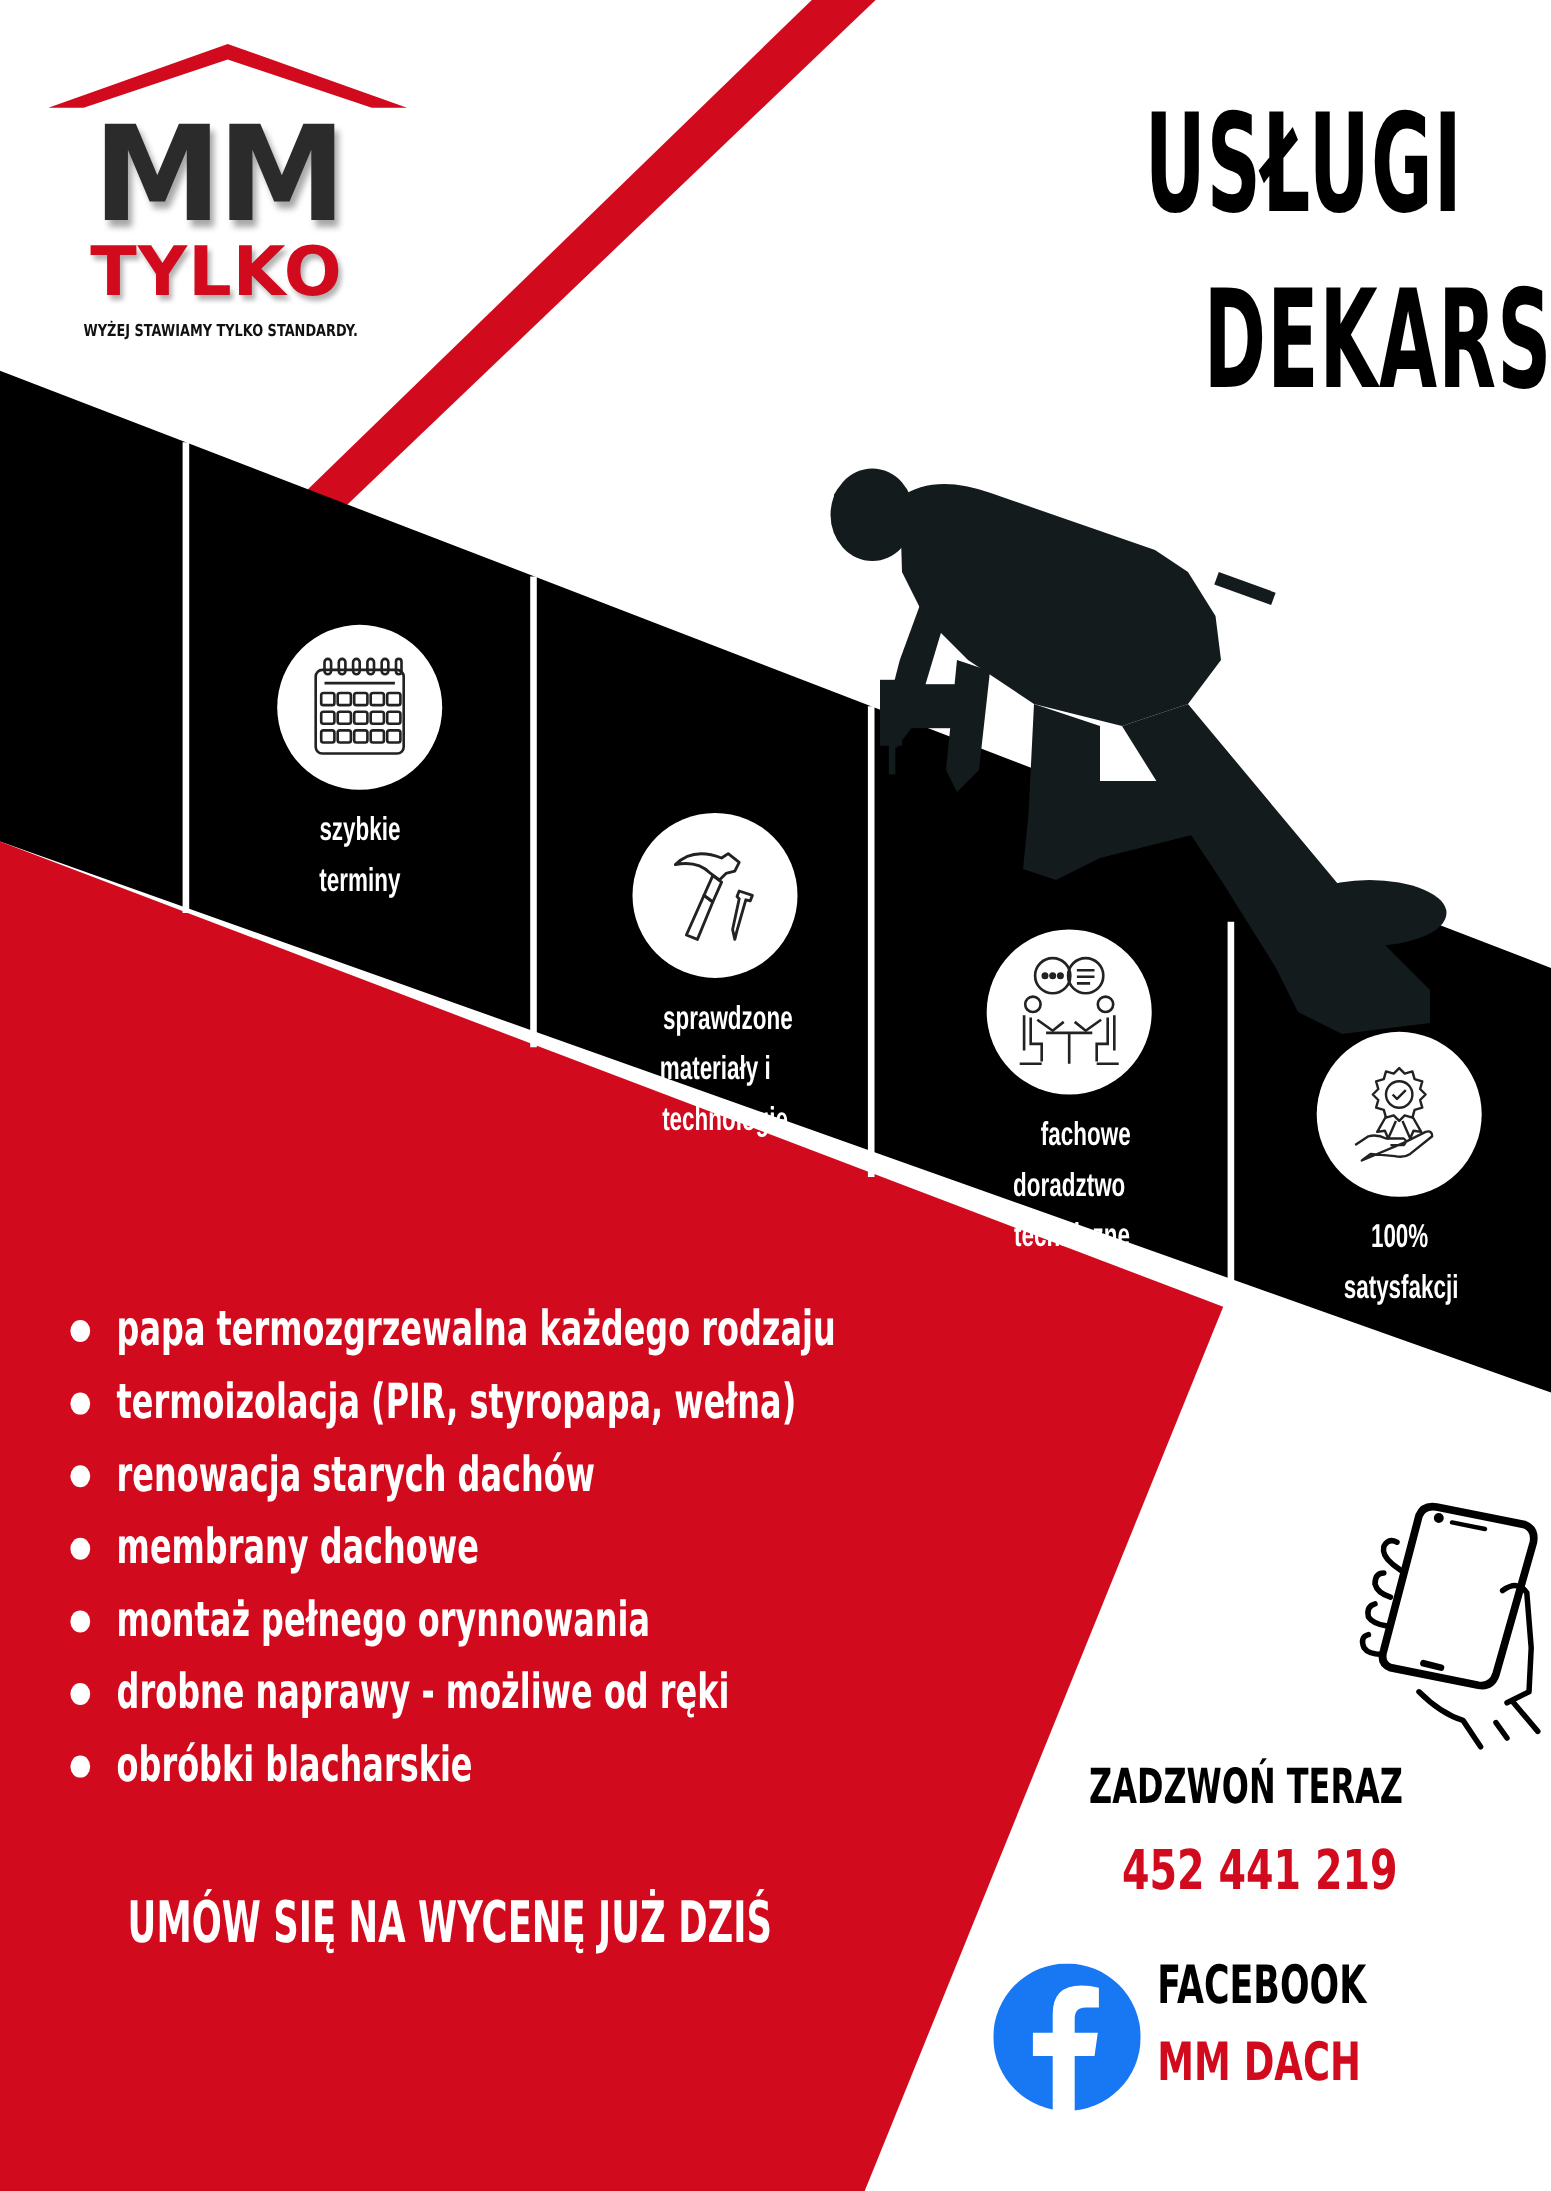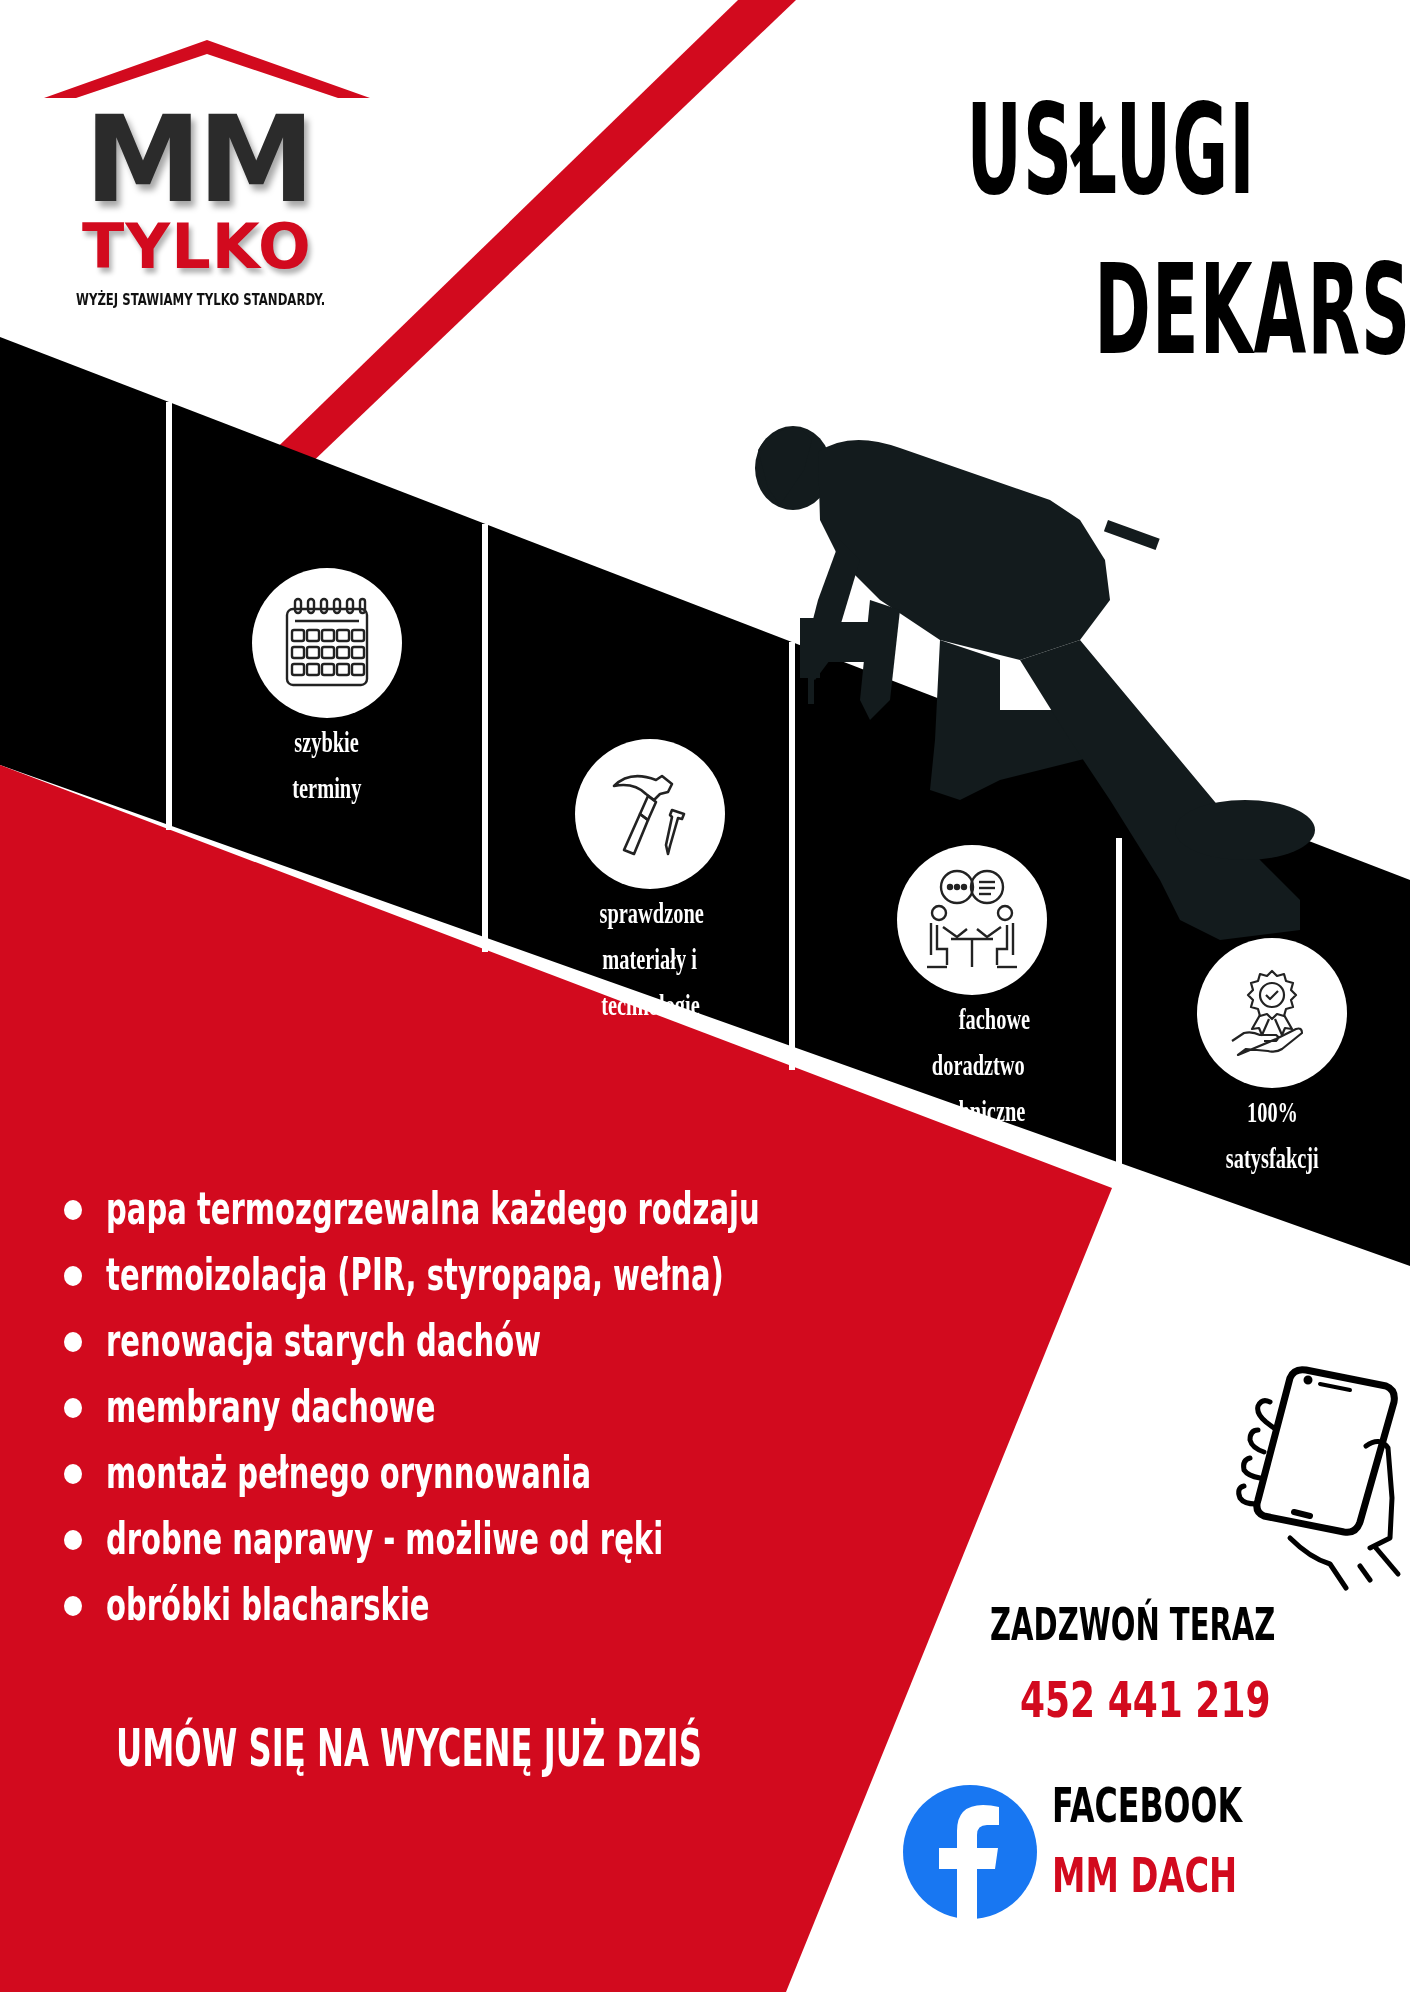--- a/index.html
+++ b/index.html
@@ -27,35 +27,35 @@
   }
   .logo-tag {
     position: absolute; left: 34px; top: 253px; white-space: nowrap;
     font-size: 15px; font-weight: 700; color: #111;
     transform: scaleX(0.78); transform-origin: left top;
     font-family: "DejaVu Sans", sans-serif;
   }
 
   
   .headline {
-    position: absolute; right: 80px; width: 600px; text-align: left;
+    position: absolute; right: 80px; width: 600px; text-align: right;
     font-family: "DejaVu Sans", sans-serif; font-weight: 900; color: #000;
   }
   .h1 { top: 88px; font-size: 124px; line-height: 124px; }
   .h2 { top: 248px; font-size: 124px; line-height: 124px; }
   .sq { display: inline-block; transform: scaleX(0.55); transform-origin: right center; white-space: nowrap; letter-spacing: 2px; }
 
   
   .feature { position: absolute; text-align: center; color: #fff; }
   .feature .circle {
     width: 150px; height: 150px; border-radius: 50%; background: #fff;
     margin: 0 auto; display: flex; align-items: center; justify-content: center;
   }
   .feature .label {
-    margin-top: 1px; font-family: Liberation Serif, serif; font-weight: 700;
+    margin-top: 14px; font-family: Liberation Sans, sans-serif; font-weight: 700;
     font-size: 30px; line-height: 46px; color: #fff;
   }
   .feature .label span { display: inline-block; transform: scaleX(0.68); white-space: nowrap; }
 
   
   .services { position: absolute; left: 62px; top: 1176px; list-style: none; margin: 0; padding: 0; }
   .services li {
     position: relative; height: 66px; line-height: 66px;
     color: #fff; font-family: "DejaVu Sans", sans-serif; font-weight: 700;
     font-size: 44px; white-space: nowrap;

